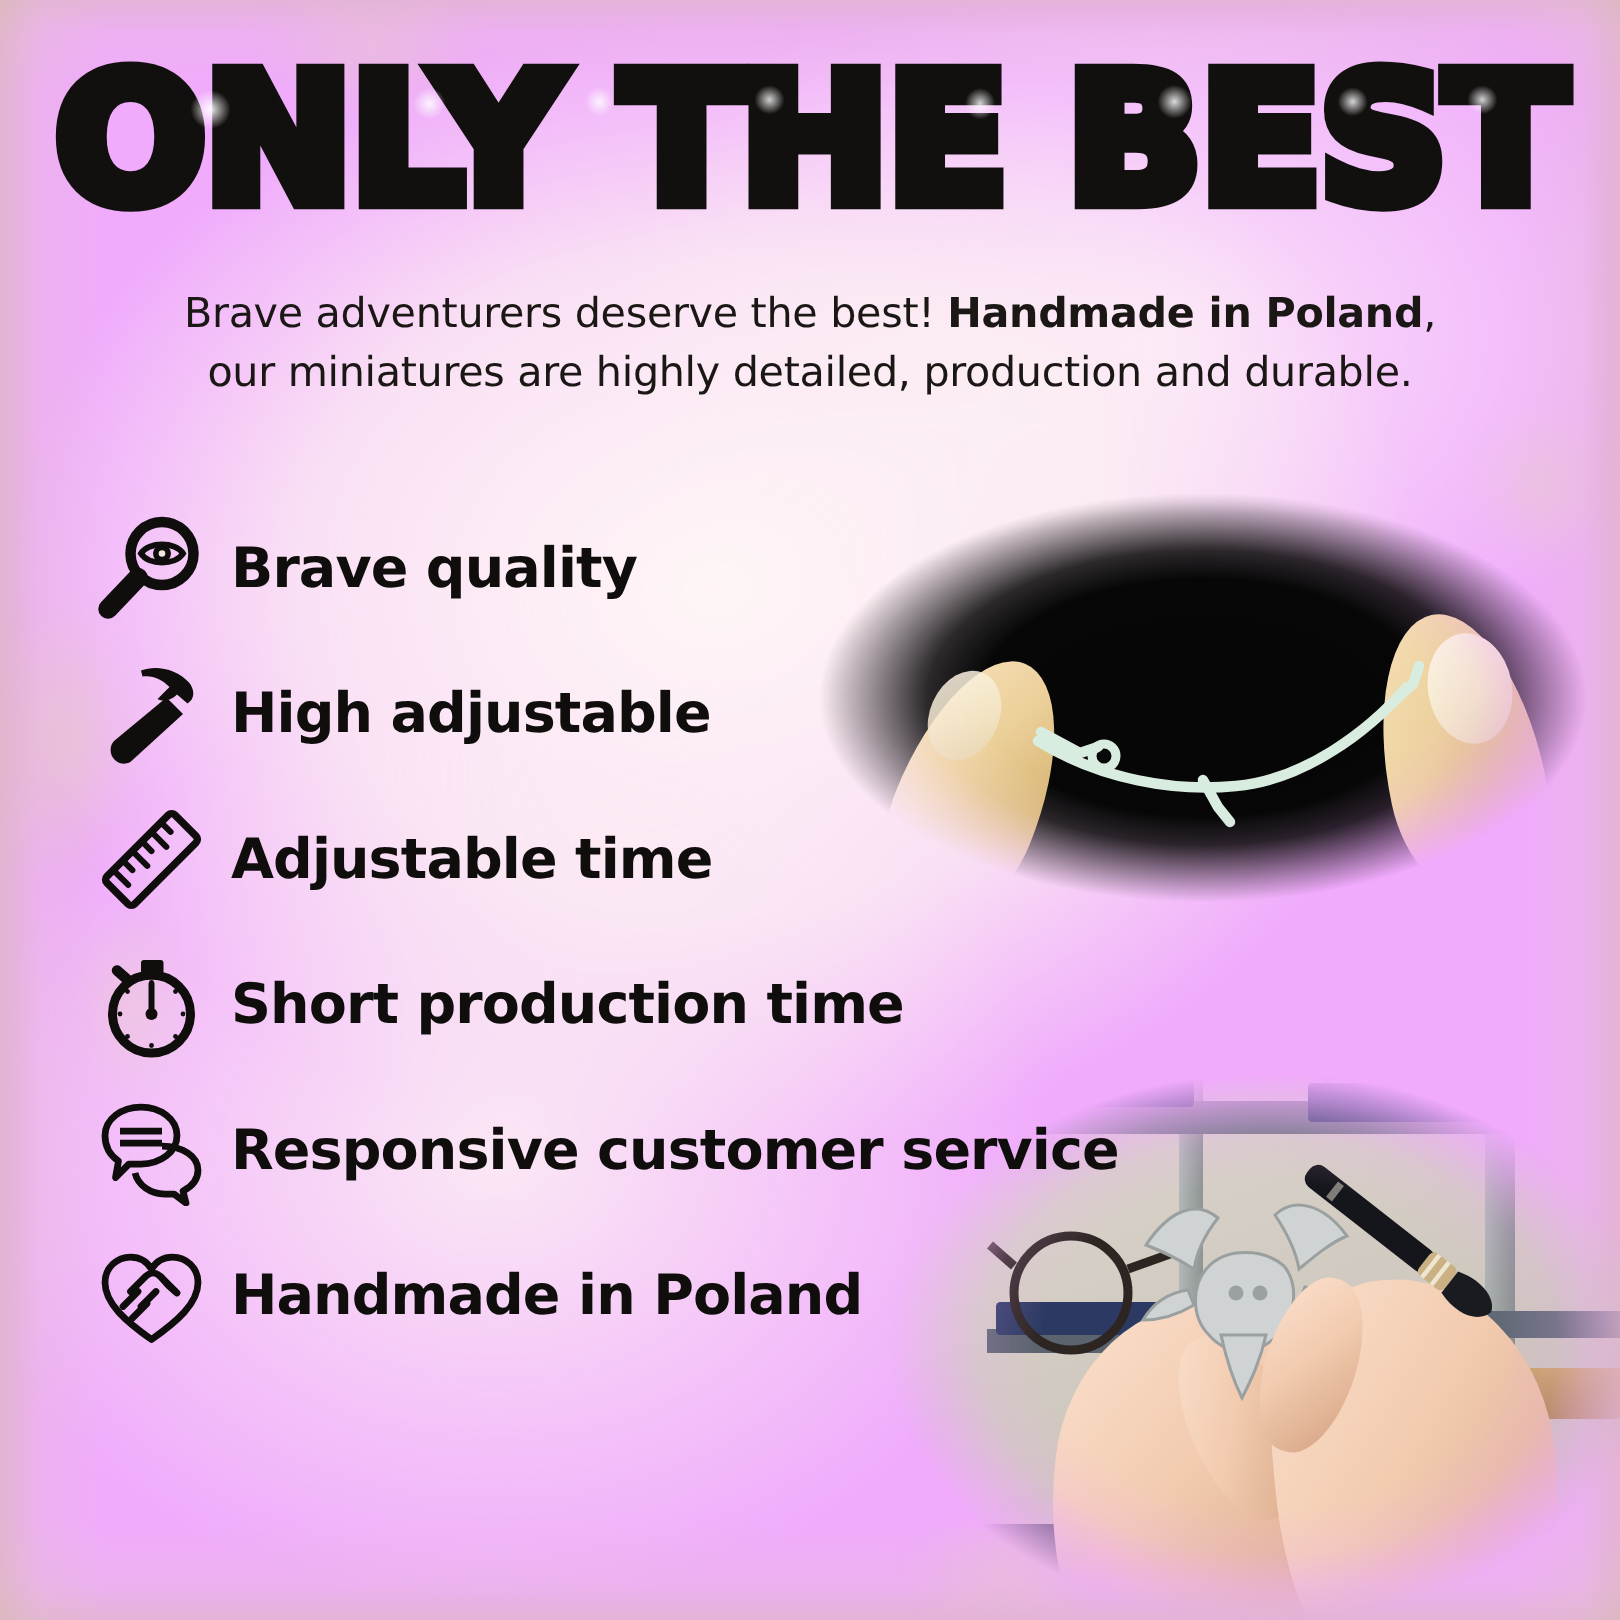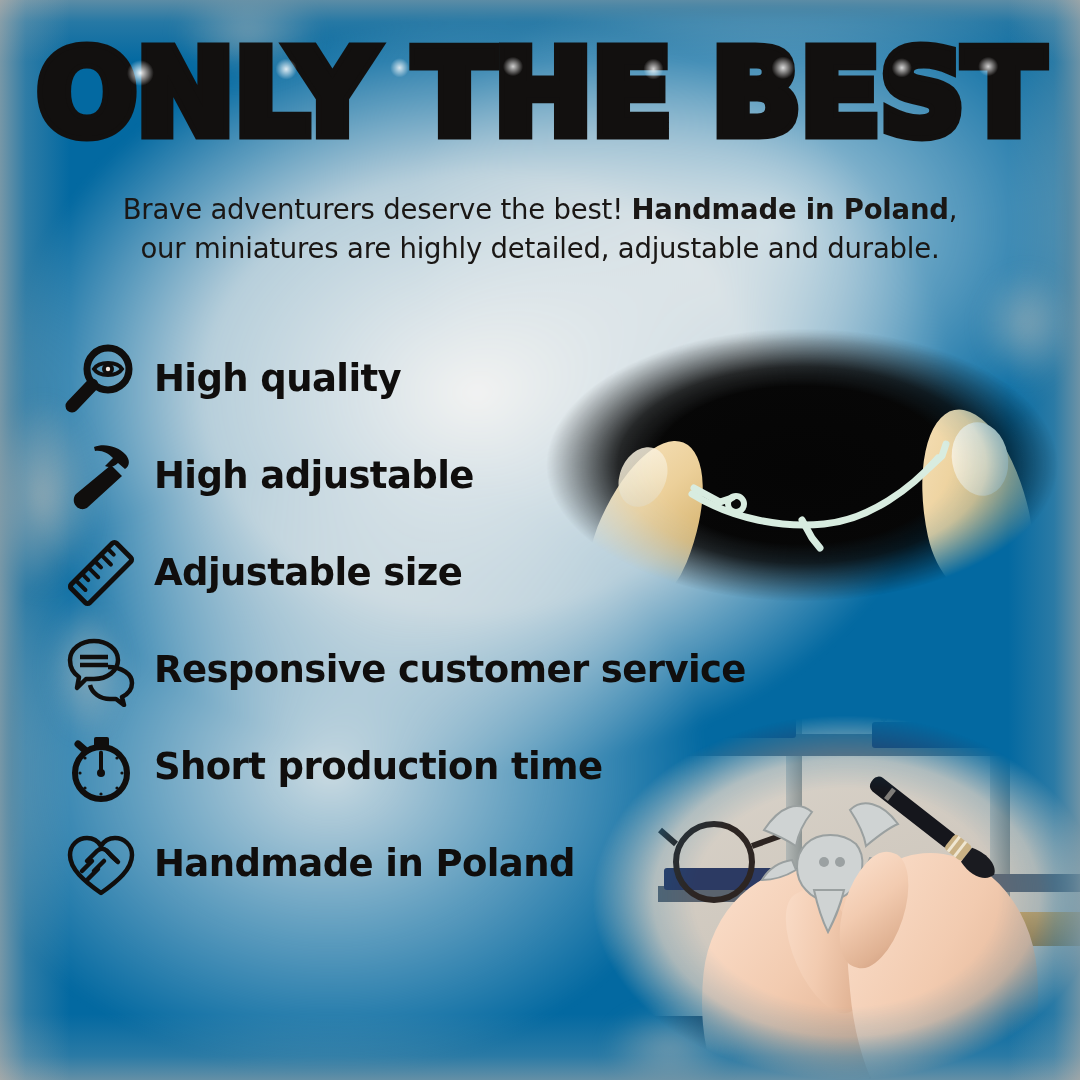--- a/index.html
+++ b/index.html
@@ -5,21 +5,21 @@
   html,body{margin:0;padding:0;}
   body{
     width:1080px;height:1080px;
     font-family:"Liberation Sans", sans-serif;
     background:#ebdbd0;
     overflow:hidden;
   }
   #poster{
     position:relative;
     width:1080px;height:1080px;
-    background:#0369a1;
+    background:#f0abfc;
     overflow:hidden;
   }
   
   .wash{position:absolute;pointer-events:none;}
   .wash-core{
     left:16px;top:14px;right:16px;bottom:14px;
     background:
       radial-gradient(ellipse 58% 46% at 44% 36%, rgba(255,250,246,.95) 0%, rgba(253,246,241,.72) 45%, rgba(250,241,235,0) 78%),
       radial-gradient(ellipse 50% 40% at 30% 72%, rgba(253,247,242,.80) 0%, rgba(250,242,236,0) 72%),
       radial-gradient(ellipse 46% 34% at 72% 20%, rgba(255,251,247,.70) 0%, rgba(250,243,237,0) 75%);
@@ -163,21 +163,21 @@
 
   <div class="wash wash-core"></div>
   <div class="wash wash-blotch"></div>
   <div class="wash wash-edge"></div>
 
   <div id="headline">ONLY THE BEST</div>
   <div id="headline-gloss"></div>
 
   <div id="subtitle">
     <span>Brave adventurers deserve the best! </span><b>Handmade in Poland</b><span>,</span><br>
-    <span>our miniatures are highly detailed, adjustable and durable.</span>
+    <span>our miniatures are highly detailed, production and durable.</span>
   </div>
 
   <div class="photo" id="photo-top">
     <div class="mask">
       <div class="inner"></div>
 
       <div class="finger" style="left:78px;top:126px;width:96px;height:178px;transform:rotate(22deg);"></div>
       <div class="nail" style="left:96px;top:136px;width:46px;height:62px;transform:rotate(24deg);opacity:.85;"></div>
 
       <div class="finger" style="left:398px;top:98px;width:104px;height:190px;transform:rotate(-12deg);"></div>
@@ -281,21 +281,21 @@
             <circle cx="44" cy="27" r="21"></circle>
             <path d="M28 43 L8 64" stroke-width="13"></path>
           </g>
           <g fill="none" stroke="#100e0d" stroke-width="4">
             <path d="M30 27 C35 19 53 19 58 27 C53 35 35 35 30 27Z"></path>
           </g>
           <circle cx="44" cy="27" r="6" fill="#100e0d"></circle>
           <circle cx="44" cy="27" r="2.2" fill="#f3e7de"></circle>
         </svg>
       </span>
-      <span class="lbl">High quality</span>
+      <span class="lbl">Brave quality</span>
     </div>
 
     <div class="feature">
       <span class="ico">
         <svg width="74" height="74" viewBox="0 0 74 74">
           <g fill="#100e0d">
             <path d="M30 8 C40 4 54 7 62 16 C66 21 66 27 61 30 L54 24 C50 28 45 29 41 27 L49 19 C44 14 38 11 31 12 Z"></path>
             <path d="M47 26 L58 37 L24 68 C21 71 15 71 12 67 C9 64 9 58 12 55 Z"></path>
           </g>
         </svg>
@@ -312,35 +312,21 @@
               <path d="M14 24 L14 38"></path>
               <path d="M23 24 L23 33"></path>
               <path d="M32 24 L32 38"></path>
               <path d="M41 24 L41 33"></path>
               <path d="M50 24 L50 38"></path>
               <path d="M59 24 L59 33"></path>
             </g>
           </g>
         </svg>
       </span>
-      <span class="lbl">Adjustable size</span>
-    </div>
-
-    <div class="feature">
-      <span class="ico">
-        <svg width="74" height="74" viewBox="0 0 74 74">
-          <g fill="none" stroke="#100e0d" stroke-width="4.5" stroke-linejoin="round">
-            <path d="M6 27 C6 16 17 8 30 8 C43 8 54 16 54 27 C54 38 43 46 30 46 L22 46 L13 55 L15 44 C9 40 6 34 6 27Z"></path>
-            <path d="M16 24 L44 24"></path>
-            <path d="M16 32 L44 32"></path>
-            <path d="M44 34 C58 34 68 41 68 50 C68 56 64 61 58 64 L60 72 L52 66 L46 66 C36 66 28 60 26 52"></path>
-          </g>
-        </svg>
-      </span>
-      <span class="lbl">Responsive customer service</span>
+      <span class="lbl">Adjustable time</span>
     </div>
 
     <div class="feature">
       <span class="ico">
         <svg width="74" height="74" viewBox="0 0 74 74">
           <circle cx="37" cy="43" r="26" fill="none" stroke="#100e0d" stroke-width="6"></circle>
           <rect x="30" y="7" width="15" height="10" rx="2" fill="#100e0d"></rect>
           <rect x="33" y="14" width="8" height="6" fill="#100e0d"></rect>
           <path d="M14 14 L22 21" stroke="#100e0d" stroke-width="7" stroke-linecap="round"></path>
           <path d="M37 43 L37 23" stroke="#100e0d" stroke-width="4" stroke-linecap="round"></path>
@@ -356,20 +342,34 @@
               <circle cx="21" cy="28" r="1.6"></circle>
           </g>
         </svg>
       </span>
       <span class="lbl">Short production time</span>
     </div>
 
     <div class="feature">
       <span class="ico">
         <svg width="74" height="74" viewBox="0 0 74 74">
+          <g fill="none" stroke="#100e0d" stroke-width="4.5" stroke-linejoin="round">
+            <path d="M6 27 C6 16 17 8 30 8 C43 8 54 16 54 27 C54 38 43 46 30 46 L22 46 L13 55 L15 44 C9 40 6 34 6 27Z"></path>
+            <path d="M16 24 L44 24"></path>
+            <path d="M16 32 L44 32"></path>
+            <path d="M44 34 C58 34 68 41 68 50 C68 56 64 61 58 64 L60 72 L52 66 L46 66 C36 66 28 60 26 52"></path>
+          </g>
+        </svg>
+      </span>
+      <span class="lbl">Responsive customer service</span>
+    </div>
+
+    <div class="feature">
+      <span class="ico">
+        <svg width="74" height="74" viewBox="0 0 74 74">
           <g fill="none" stroke="#100e0d" stroke-width="4.5" stroke-linejoin="round" stroke-linecap="round">
             <path d="M37 66 C20 54 6 42 6 28 C6 18 14 11 23 11 C29 11 34 14 37 19 C40 14 45 11 51 11 C60 11 68 18 68 28 C68 42 54 54 37 66Z"></path>
             <path d="M23 34 L33 24 C36 21 40 21 43 24 L53 34"></path>
             <path d="M30 44 L40 34"></path>
             <path d="M24 52 L34 42"></path>
             <path d="M18 44 L28 34"></path>
             <path d="M43 24 C46 28 50 32 54 35"></path>
           </g>
         </svg>
       </span>

